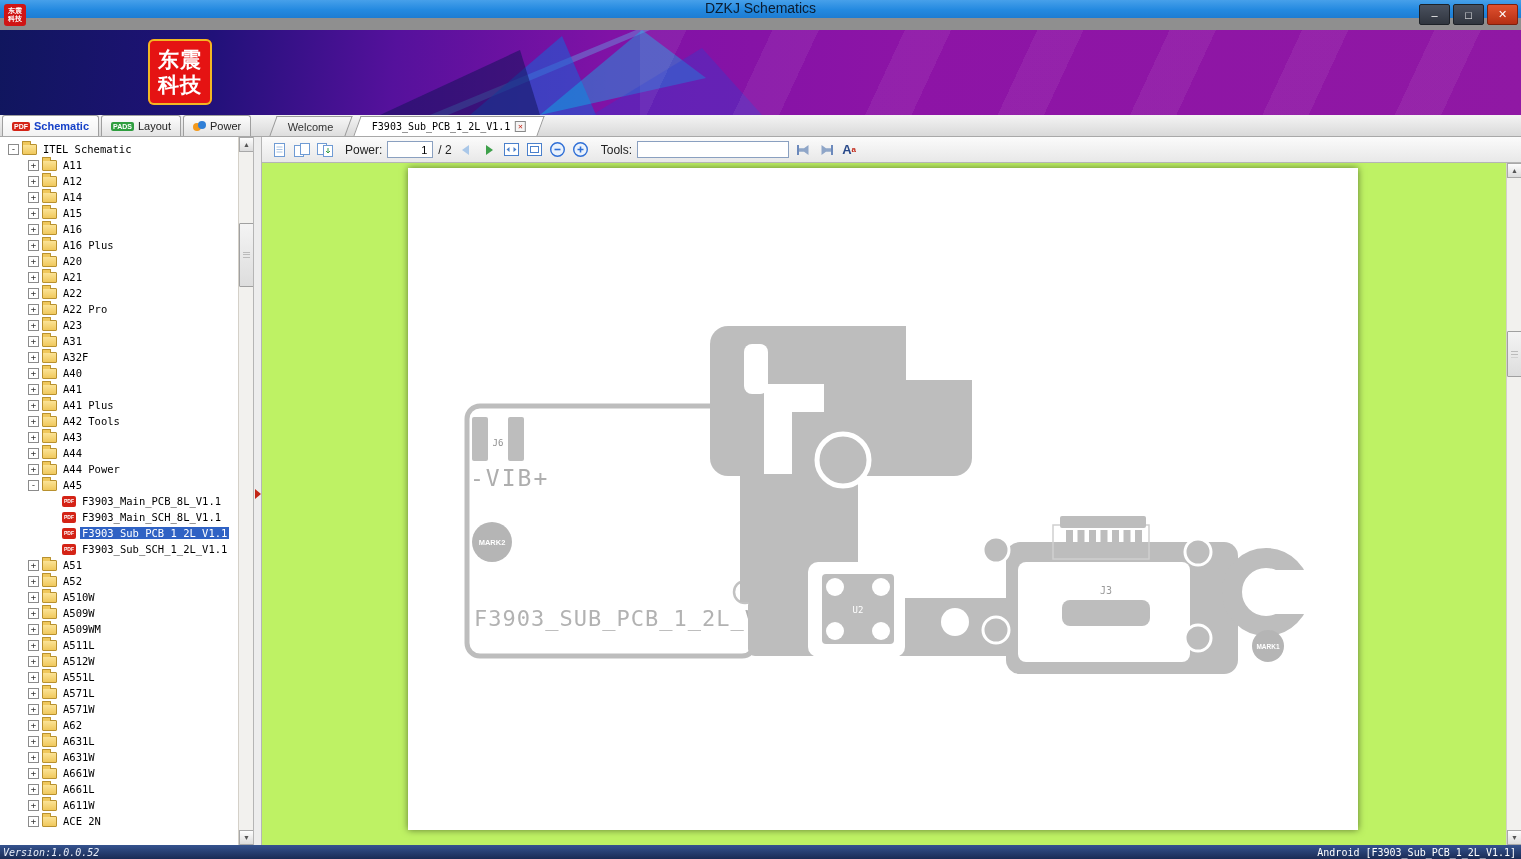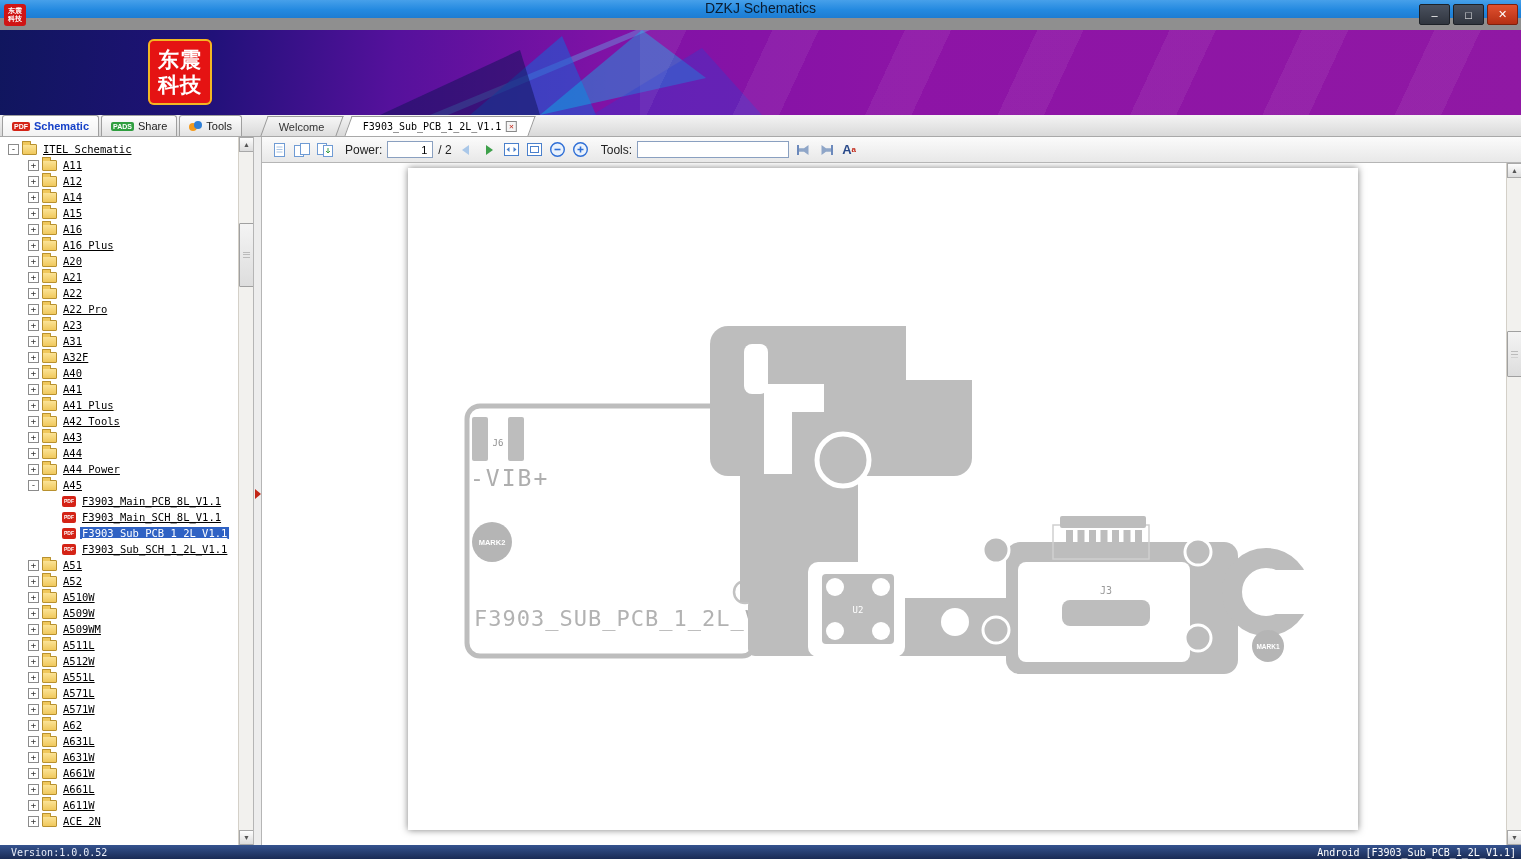--- a/index.html
+++ b/index.html
@@ -66,21 +66,21 @@
   .expander { width:11px; height:11px; min-width:11px; border:1px solid #8b8b8b; background:#fff; font-size:9px;
     line-height:9px; text-align:center; margin-right:3px; color:#333; }
   .expander.spacer { border:none; background:transparent; }
   .foldericon { position:relative; width:15px; height:11px; min-width:15px; margin-right:4px;
     background:linear-gradient(#fbe396,#f0c85c); border:1px solid #b8912f; border-radius:1px; }
   .foldericon::before { content:""; position:absolute; left:-1px; top:-4px; width:7px; height:3px;
     background:#f0c85c; border:1px solid #b8912f; border-bottom:none; border-radius:1px 1px 0 0; }
   .pdficon { width:14px; height:11px; min-width:14px; margin-right:4px; background:#d42316; border-radius:2px;
     color:#fff; font-size:5px; font-weight:bold; display:flex; align-items:center; justify-content:center;
     font-family:"Liberation Sans", sans-serif; }
-  .tlabel { padding:0 2px;text-decoration:underline; }
+  .tlabel { padding:0 2px; }
   .tree-row.selected .tlabel { background:#2f62c4; color:#fff; }
 
   
   .sbar { position:absolute; width:15px; background:#f2f1ee; border-left:1px solid #d4d0c8; }
   .sarrow { position:absolute; left:0; width:15px; height:15px; background:linear-gradient(#fdfdfd,#dcdcdc);
     border:1px solid #a8a8a8; color:#555; font-size:7px; display:flex; align-items:center; justify-content:center; }
   .sthumb { position:absolute; left:0; width:15px; background:linear-gradient(#f4f4f4,#dddddd); border:1px solid #a0a0a0;
     border-radius:1px; }
   .sthumb::after { content:""; position:absolute; left:3px; right:3px; top:50%; height:7px; transform:translateY(-50%);
     background:repeating-linear-gradient(180deg,#bbb 0 1px,transparent 1px 3px); }
@@ -94,31 +94,31 @@
   .vtoolbar { height:26px; background:linear-gradient(#fbfbfb,#e8e8e8); border-bottom:1px solid #b5b5b5;
     display:flex; align-items:center; gap:5px; padding:0 20px 0 8px; font-size:12px; color:#222; }
   .tb-icon { width:18px; height:18px; display:flex; align-items:center; justify-content:center; border-radius:2px; }
   .tb-label { margin-left:6px; }
   .page-input { width:46px; height:17px; border:1px solid #8aa0c0; font-size:11px; text-align:right; padding-right:5px;
     font-family:"Liberation Sans", sans-serif; }
   .find-input { width:152px; height:17px; border:1px solid #8aa0c0; font-size:11px; padding:0 4px; }
   .aicon { font-size:13px; font-weight:bold; color:#2a4a8a; }
   .aicon sup { color:#c22516; font-size:8px; }
 
-  .canvas { position:relative; flex:1; background:#ffffff; overflow:hidden;text-align:center; }
+  .canvas { position:relative; flex:1; background:#bef264; overflow:hidden;text-align:center; }
   .pdfpage { position:absolute; left:146px; top:5px; width:950px; height:662px; background:#fff;
     box-shadow:0 0 7px rgba(0,0,0,0.5); }
   .pdfpage svg { position:absolute; inset:0; }
   .vscroll { right:0; top:0; bottom:0; z-index:5; }
 
   
   .statusbar { position:absolute; left:0; right:0; bottom:0; height:14px;
     background:linear-gradient(180deg,#35538f,#1a2b55); display:flex; align-items:center;
     font-family:"DejaVu Sans Mono", monospace; font-size:10px; color:#e8edf8; }
-  .sb-left { padding-left:11px; }
+  .sb-left { padding-left:3px;font-style:italic; }
   .sb-right { margin-left:auto; padding-right:5px; color:#ffffff; }
 </style>
 </head>
 <body>
 
 <div class="app">
 
   <div class="titlebar">
     <div class="t-icon">
       <span>东震</span>
@@ -147,28 +147,28 @@
     </div>
   </div>
 
   <div class="tabbar">
     <div class="mtab active">
       <span class="badge-pdf">PDF</span>
       <span>Schematic</span>
     </div>
     <div class="mtab">
       <span class="badge-pads">PADS</span>
-      <span>Share</span>
+      <span>Layout</span>
     </div>
     <div class="mtab">
       <span class="share-icon">
           <i class="s1"></i>
           <i class="s2"></i>
         </span>
-      <span>Tools</span>
+      <span>Power</span>
     </div>
     <div class="tab-gap"></div>
     <div class="dtab">
       <span>Welcome</span>
     </div>
     <div class="dtab active">
       <span>F3903_Sub_PCB_1_2L_V1.1</span>
       <span class="dclose">✕</span>
     </div>
   </div>

